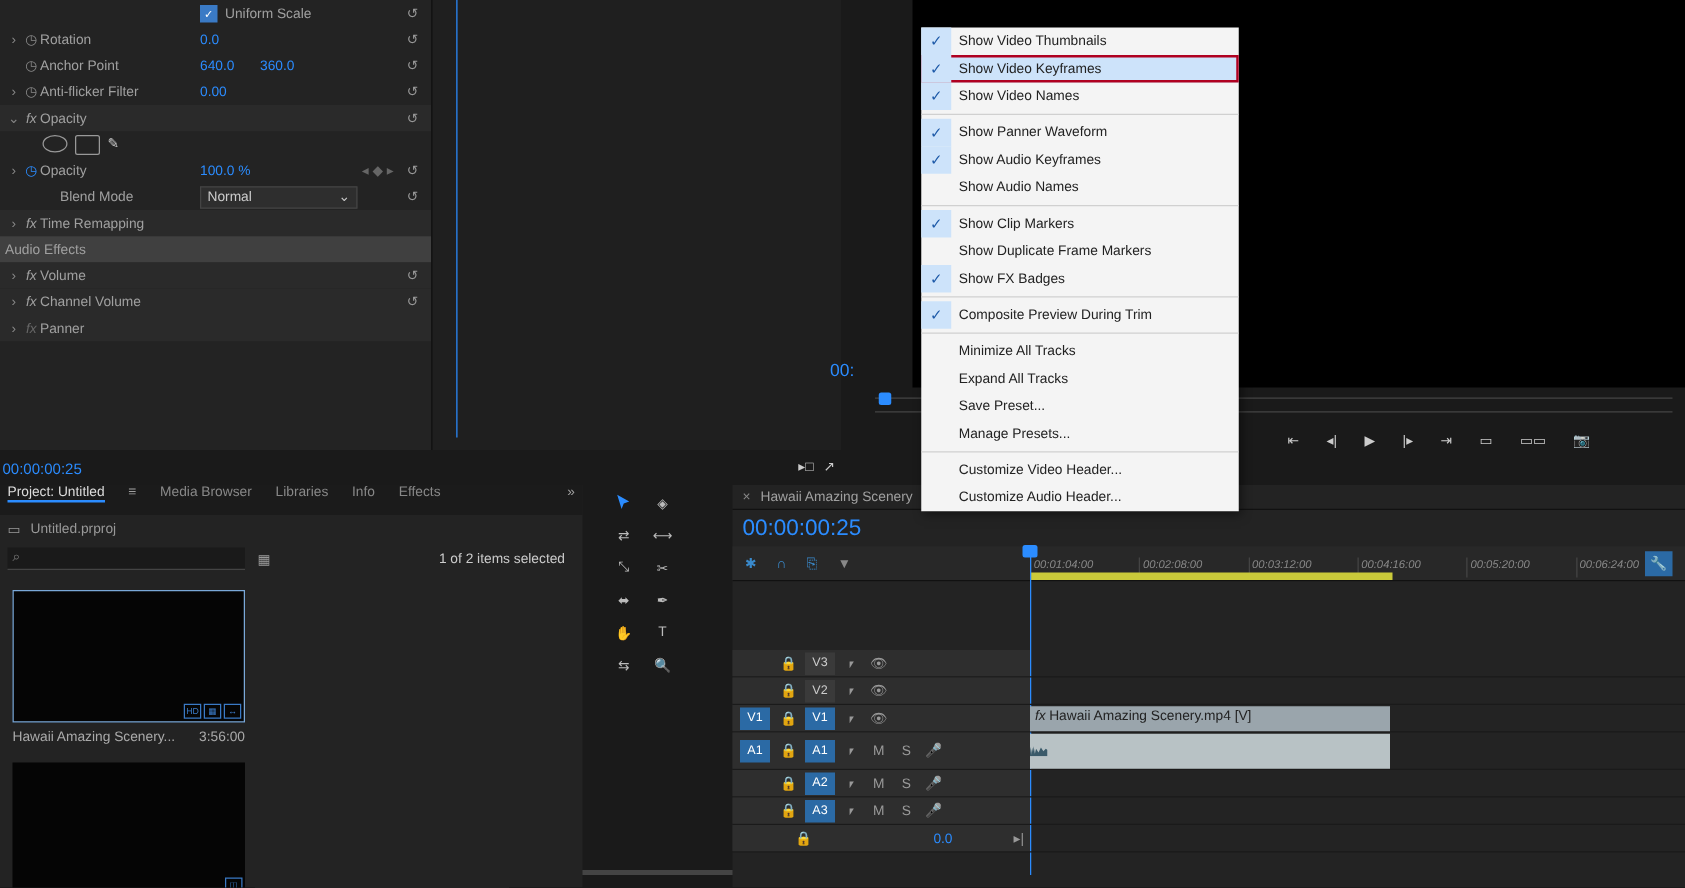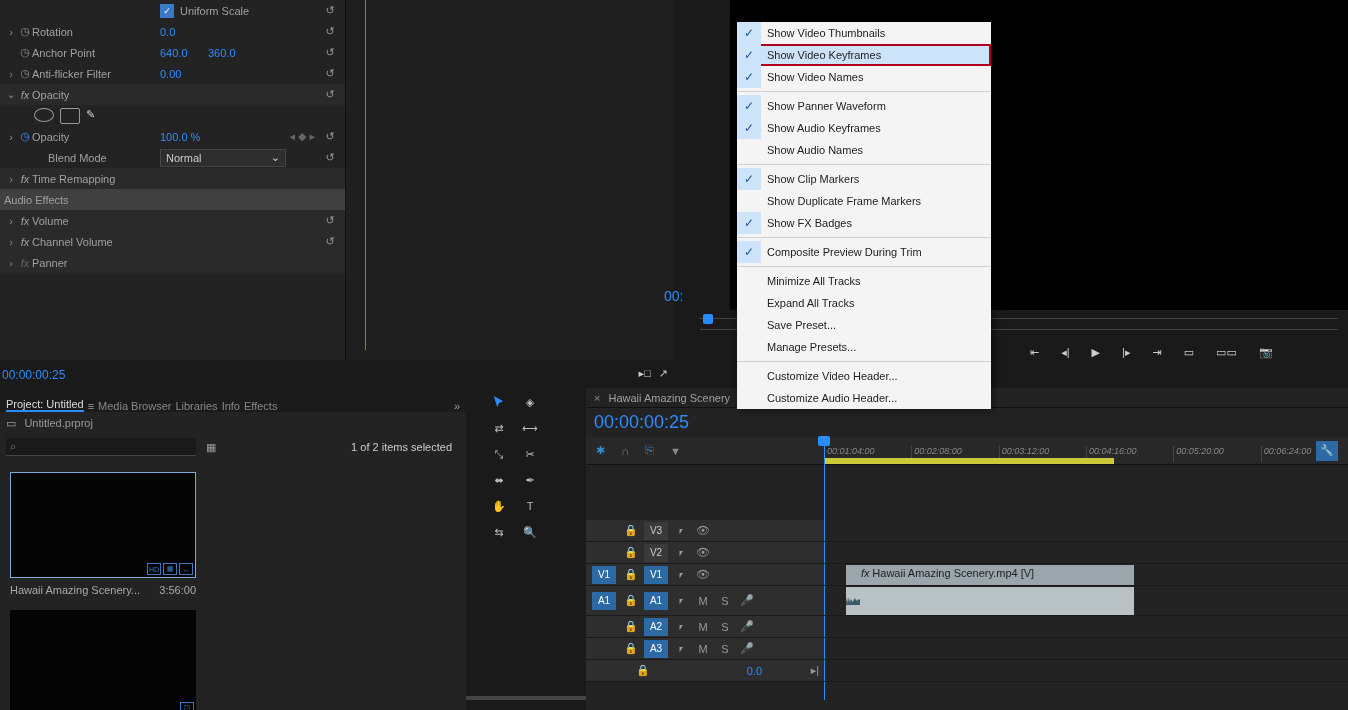--- a/index.html
+++ b/index.html
@@ -22,21 +22,21 @@
 .mask-icon { width: 20px; height: 16px; border: 1px solid #999; border-radius: 2px; }
 .mask-icon.oval { border-radius: 50%; width: 20px; height: 14px; }
 .kf-timeline { position: absolute; left: 345px; top: 0; width: 328px; height: 360px; background: #1f1f1f; border-left: 1px solid #111; }
 .playhead-blue { position: absolute; left: 365px; top: 0; width: 1px; height: 350px; background: #2b8cff; }
 .scrub { position: absolute; left: 344px; bottom: 6px; width: 320px; height: 12px; display: flex; align-items: center; }
 .scrub-track { height: 4px; background: #444; flex: 1; border-radius: 2px; margin: 0 8px; position: relative; }
 .scrub-knob { width: 10px; height: 10px; background: #888; border-radius: 50%; position: absolute; top: -3px; }
 .timecode-small { position: absolute; left: 2px; top: 368px; color: #2b8cff; font-size: 12px; }
 .transport-sm { position: absolute; right: 680px; top: 367px; display: flex; gap: 8px; color: #ccc; }
 .project-panel { position: absolute; left: 0; top: 388px; width: 466px; height: 322px; background: #232323; }
-.panel-tabs { display: flex; align-items: flex-end; height: 24px; background: #1b1b1b; gap: 4px; padding: 0 6px; }
+.panel-tabs { display: flex; align-items: flex-start; height: 24px; background: #1b1b1b; gap: 19px; padding: 0 6px; }
 .panel-tab { color: #888; cursor: pointer; }
 .panel-tab.active { color: #ddd; border-bottom: 2px solid #2b8cff; }
 .proj-sub { display: flex; align-items: center; height: 22px; padding: 0 6px; gap: 8px; color: #999; }
 .proj-search { display: flex; align-items: center; height: 26px; padding: 0 6px; gap: 10px; }
 .proj-search input { background: #1a1a1a; border: none; border-bottom: 1px solid #444; color: #ccc; width: 190px; height: 18px; padding: 0 16px 0 4px; }
 .proj-count { margin-left: auto; color: #ccc; margin-right: 8px; }
 .bins { display: flex; gap: 14px; padding: 12px 10px; flex-direction: column; }
 .bin { width: 186px; }
 .thumb { width: 186px; height: 106px; background: #050505; position: relative; }
 .thumb.sel { border: 1px solid #7aa8d8; }
@@ -56,21 +56,21 @@
 .ruler-tick { flex: 1; font-size: 9px; color: #888; border-left: 1px solid #444; padding-left: 2px; height: 16px; font-style: italic; }
 .ruler-bar { position: absolute; left: 824px; top: 458px; height: 6px; background: #caca3a; }
 .tracks { position: absolute; left: 586px; top: 520px; right: 0; bottom: 0; }
 .track-row { display: flex; align-items: center; height: 22px; border-bottom: 1px solid #1a1a1a; position: relative; }
 .track-row.t-a1 { height: 30px; }
 .track-hdr { width: 238px; display: flex; align-items: center; gap: 4px; padding-left: 36px; background: #2e2e2e; height: 100%; }
 .src-patch { width: 24px; height: 18px; background: #2b6aa5; color: #fff; display: flex; align-items: center; justify-content: center; font-size: 10px; position: absolute; left: 6px; }
 .trk-chip { width: 24px; height: 18px; background: #2b6aa5; color: #fff; display: flex; align-items: center; justify-content: center; font-size: 10px; }
 .trk-chip.off { background: #3a3a3a; color: #ccc; }
 .trk-btn { width: 18px; height: 16px; color: #999; display: flex; align-items: center; justify-content: center; cursor: pointer; }
-.clip { position: absolute; height: 20px; top: 1px; background: #9aa5ac; color: #222; font-size: 10px; padding: 2px 15px; overflow: hidden; white-space: nowrap; margin-left: 22px; }
+.clip { position: absolute; height: 20px; top: 1px; background: #9aa5ac; color: #222; font-size: 10px; padding: 2px 4px; overflow: hidden; white-space: nowrap; }
 .clip.audio { background: #b8c2c5; }
 .clip .wav { position: absolute; left: 0; right: 0; top: 8px; height: 10px; }
 .playhead-seq { position: absolute; left: 824px; top: 440px; height: 260px; width: 1px; background: #2b8cff; }
 .playhead-seq::before { content: ""; position: absolute; top: -4px; left: -6px; width: 12px; height: 10px; background: #2b8cff; border-radius: 2px; }
 .monitor-black { position: absolute; left: 730px; top: 0; right: 0; height: 310px; background: #000; }
 .monitor-tc { position: absolute; left: 664px; top: 288px; color: #2b8cff; font-size: 14px; }
 .monitor-scrub { position: absolute; left: 700px; top: 318px; right: 10px; height: 12px; border-top: 1px solid #444; border-bottom: 1px solid #444; }
 .monitor-scrub::before { content: ""; position: absolute; left: 3px; top: -5px; width: 10px; height: 10px; background: #2b8cff; border-radius: 2px; }
 .monitor-transport { position: absolute; left: 1030px; top: 346px; display: flex; gap: 22px; color: #ccc; }
 .monitor-transport .tbtn { cursor: pointer; }

